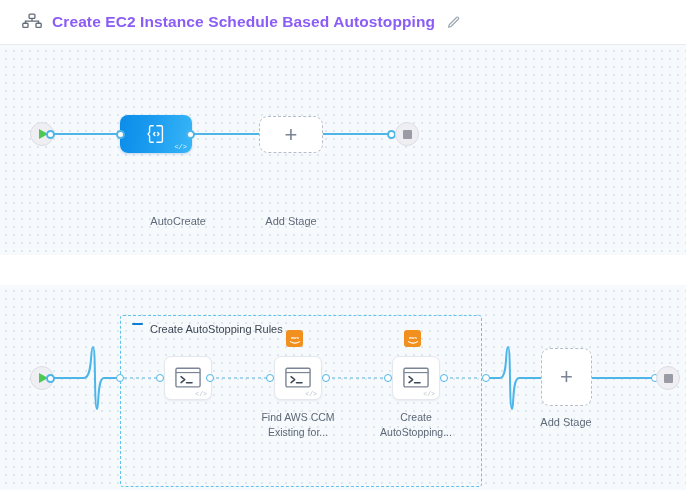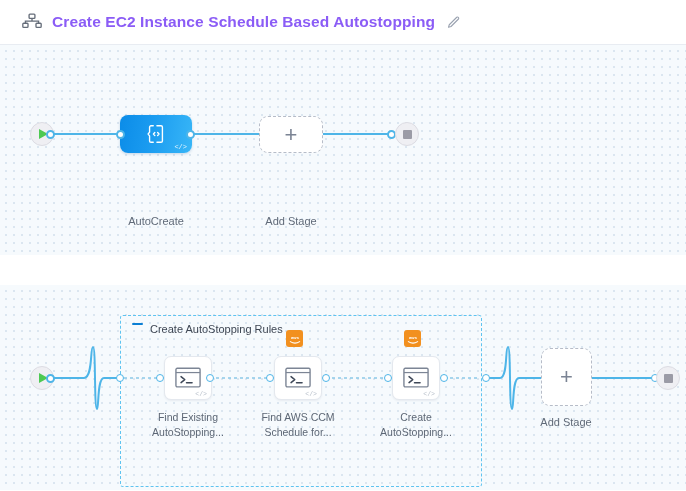--- a/index.html
+++ b/index.html
@@ -209,21 +209,21 @@
         <svg viewBox="0 0 24 24" width="22" height="22" fill="none" stroke="#ffffff" stroke-width="1.5" stroke-linecap="round" stroke-linejoin="round">
           <path d="M9 3H6.5A1.5 1.5 0 0 0 5 4.5V10l-1.6 2L5 14v5.5A1.5 1.5 0 0 0 6.5 21H9"></path>
           <path d="M13 3h4.5A1.5 1.5 0 0 1 19 4.5v15a1.5 1.5 0 0 1-1.5 1.5H13"></path>
           <path d="M10.7 10.4 9.2 12l1.5 1.6M13.8 10.4 15.3 12l-1.5 1.6"></path>
         </svg>
       </span>
       <span class="corner">&lt;/&gt;</span>
     </div>
     <div class="port" style="left:116px; top:85px;"></div>
     <div class="port" style="left:186px; top:85px;"></div>
-    <div class="node-label" style="left:106px; top:169px; width:100px;">AutoCreate</div>
+    <div class="node-label" style="left:106px; top:169px; width:100px;text-align:right;">AutoCreate</div>
 
     <div class="add-node" style="left:259px; top:71px; width:64px; height:37px;">
       <span class="plus">+</span>
     </div>
     <div class="node-label" style="left:239px; top:169px; width:104px;">Add Stage</div>
 
     <div class="port" style="left:387px; top:85px;"></div>
     <div class="term" style="left:395px; top:77px;">
       <span class="sq"></span>
     </div>
@@ -272,22 +272,20 @@
         <svg viewBox="0 0 28 22" width="26" height="21">
           <rect x="1" y="1" width="26" height="20" rx="1.4" fill="#ffffff" stroke="#7c8595" stroke-width="1.5"></rect>
           <line x1="1" y1="5.6" x2="27" y2="5.6" stroke="#7c8595" stroke-width="1.3"></line>
           <path d="M6.5 10 L10.5 13.2 L6.5 16.4" fill="none" stroke="#3f4858" stroke-width="1.6" stroke-linecap="round" stroke-linejoin="round"></path>
           <line x1="12.4" y1="16.6" x2="18.4" y2="16.6" stroke="#3f4858" stroke-width="1.6" stroke-linecap="round"></line>
         </svg>
       </span>
       <span class="corner">&lt;/&gt;</span>
     </div>
     <div class="port sm" style="left:206px; top:89px;"></div>
-    <div class="step-label" style="left: 138px; top: 125px;">Find Existing
-AutoStopping...</div>
 
     <div class="port sm" style="left:266px; top:89px;"></div>
     <div class="aws-badge" style="left:286px; top:45px;">
       <svg viewBox="0 0 20 16" width="14" height="11">
         <text x="10" y="9.2" font-family="Liberation Sans, sans-serif" font-size="6.2" font-weight="bold" fill="#ffffff" text-anchor="middle">aws</text>
         <path d="M3.2 12.6 C 7 15 13 15 16.8 12.6" stroke="#ffffff" stroke-width="1.5" fill="none" stroke-linecap="round"></path>
       </svg>
     </div>
     <div class="step-card" style="left:274px; top:71px;">
       <span class="term-ico">
@@ -295,21 +293,21 @@
           <rect x="1" y="1" width="26" height="20" rx="1.4" fill="#ffffff" stroke="#7c8595" stroke-width="1.5"></rect>
           <line x1="1" y1="5.6" x2="27" y2="5.6" stroke="#7c8595" stroke-width="1.3"></line>
           <path d="M6.5 10 L10.5 13.2 L6.5 16.4" fill="none" stroke="#3f4858" stroke-width="1.6" stroke-linecap="round" stroke-linejoin="round"></path>
           <line x1="12.4" y1="16.6" x2="18.4" y2="16.6" stroke="#3f4858" stroke-width="1.6" stroke-linecap="round"></line>
         </svg>
       </span>
       <span class="corner">&lt;/&gt;</span>
     </div>
     <div class="port sm" style="left:322px; top:89px;"></div>
     <div class="step-label" style="left: 248px; top: 125px;">Find AWS CCM
-Schedule for...</div>
+Existing for...</div>
 
     <div class="port sm" style="left:384px; top:89px;"></div>
     <div class="aws-badge" style="left:404px; top:45px;">
       <svg viewBox="0 0 20 16" width="14" height="11">
         <text x="10" y="9.2" font-family="Liberation Sans, sans-serif" font-size="6.2" font-weight="bold" fill="#ffffff" text-anchor="middle">aws</text>
         <path d="M3.2 12.6 C 7 15 13 15 16.8 12.6" stroke="#ffffff" stroke-width="1.5" fill="none" stroke-linecap="round"></path>
       </svg>
     </div>
     <div class="step-card" style="left:392px; top:71px;">
       <span class="term-ico">

